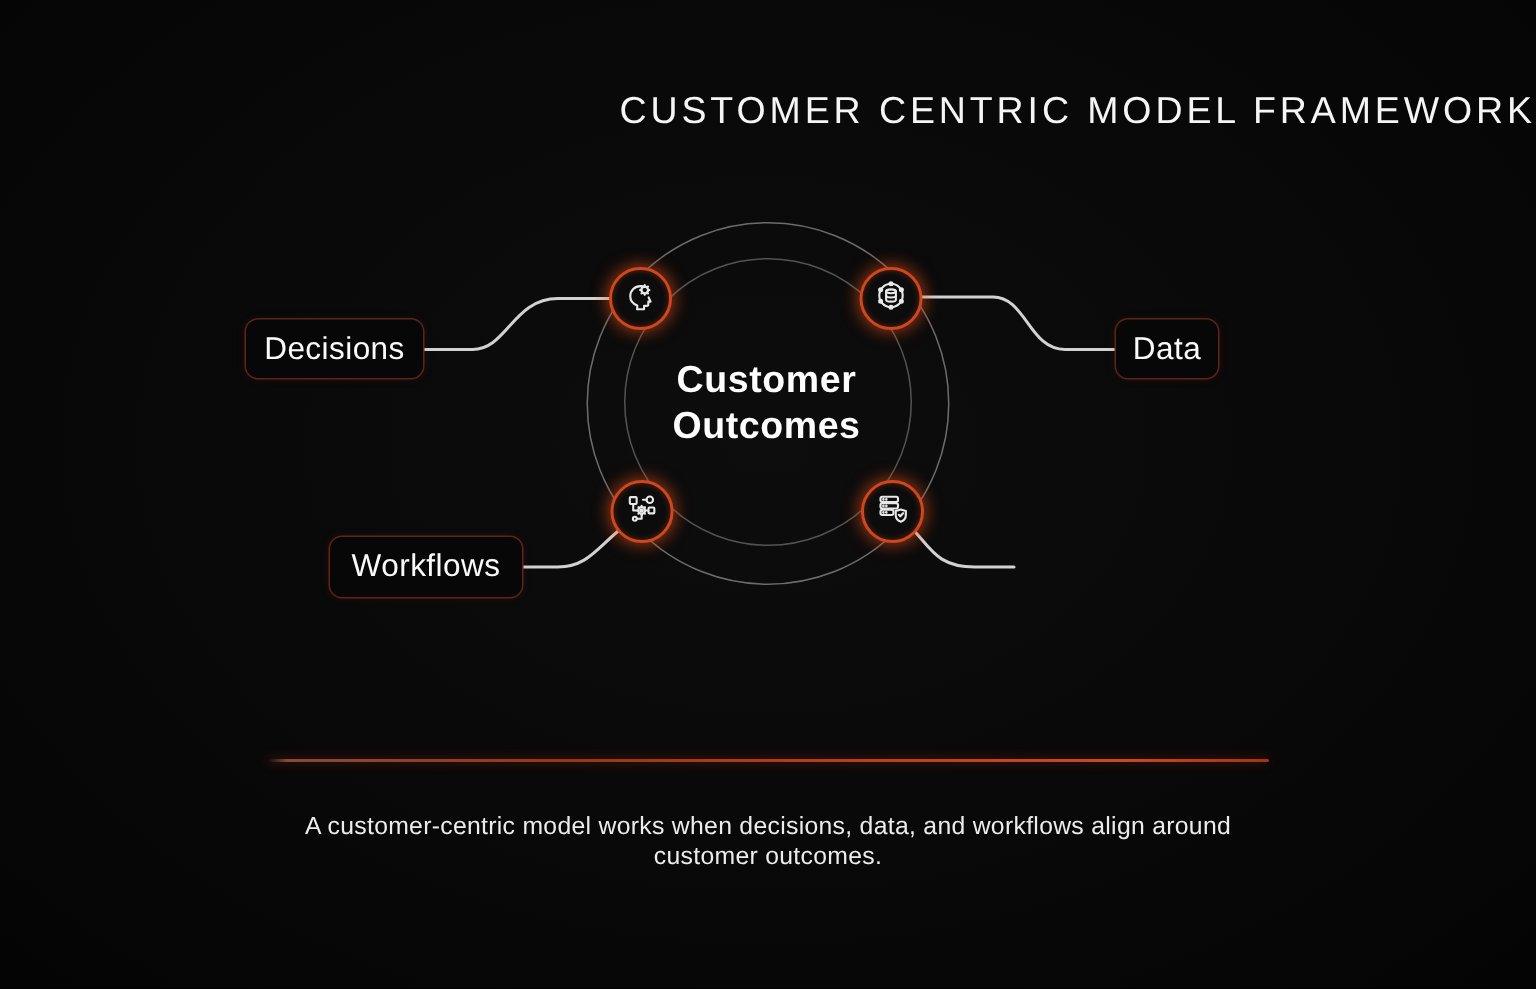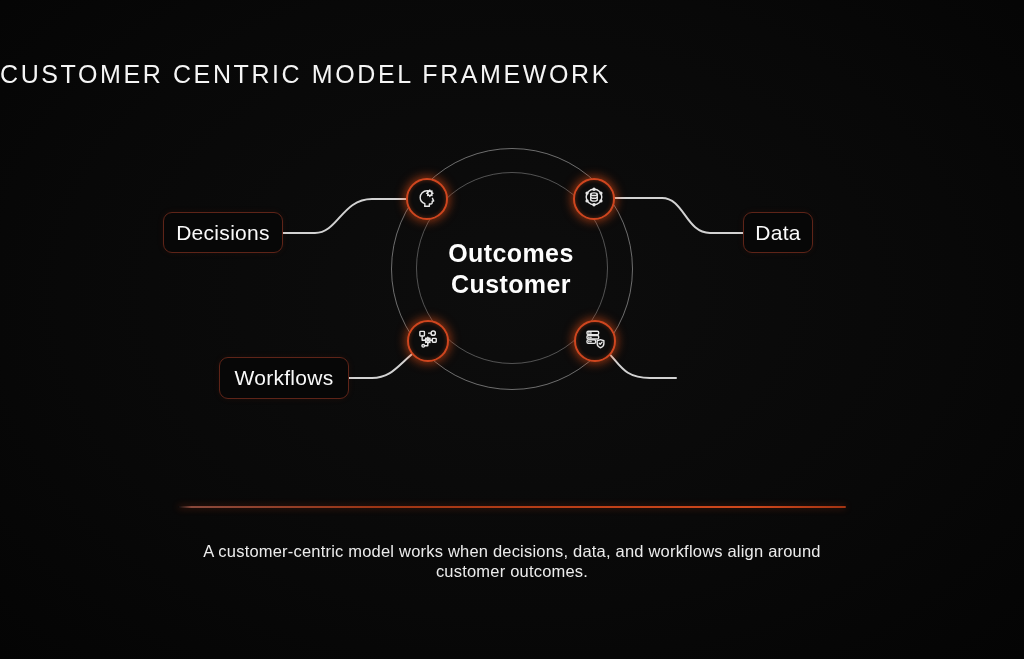--- a/index.html
+++ b/index.html
@@ -6,21 +6,21 @@
   .stage{
     position:relative;
     width:1024px;height:659px;
     background:radial-gradient(ellipse at 50% 45%, #0d0d0d 0%, #080808 62%, #040404 100%);
     font-family:"Liberation Sans", sans-serif;
     overflow:hidden;
     color:#f2f2f2;
   }
   .title{
     position:absolute;left:0;top:60px;width:100%;
-    text-align:left;
+    text-align:right;
     font-size:25px;font-weight:500;letter-spacing:2.6px;
     color:#f5f5f5;
   }
   
   .ring{position:absolute;border-radius:50%;}
   .ring.outer{
     left:391px;top:148px;width:240px;height:240px;
     border:1px solid rgba(190,190,190,0.55);
   }
   .ring.inner{
@@ -94,22 +94,22 @@
     <path d="M 283 233 L 315 233 C 338 233 342 199 372 199 L 427 199"></path>
     <path d="M 594 198 L 662 198 C 684 198 686 233 710 233 L 743 233"></path>
     <path d="M 348 378 L 372 378 C 390 378 397 367 411 355 L 428 341"></path>
     <path d="M 595 341 C 620 358 618 378 650 378 L 676 378"></path>
   </svg>
 
   <div class="ring outer"></div>
   <div class="ring inner"></div>
 
   <div class="center-label">
+    <div>Customer</div>
     <div>Outcomes</div>
-    <div>Customer</div>
   </div>
 
   <div class="node-badge badge-decisions">
     <span>
       <svg width="26" height="26" viewBox="0 0 24 24">
         <path d="M10 20.5v-2.4c-2.6-1-4.3-3.1-4.3-5.7c0-3.4 2.8-6.2 6.3-6.2c1 0 1.9 0.2 2.7 0.6"></path>
         <path d="M10 20.5h4.2v-2.1h1.6c0.6 0 1-0.4 1-1v-1.6h1.4l-1.2-2.6"></path>
         <circle cx="14.6" cy="8.6" r="2.1"></circle>
         <path d="M14.6 5.6v1 M14.6 10.6v1 M11.7 8.6h1 M16.5 8.6h1 M12.6 6.5l0.7 0.7 M15.9 10l0.7 0.7 M16.6 6.5l-0.7 0.7 M13.3 10l-0.7 0.7"></path>
       </svg>

